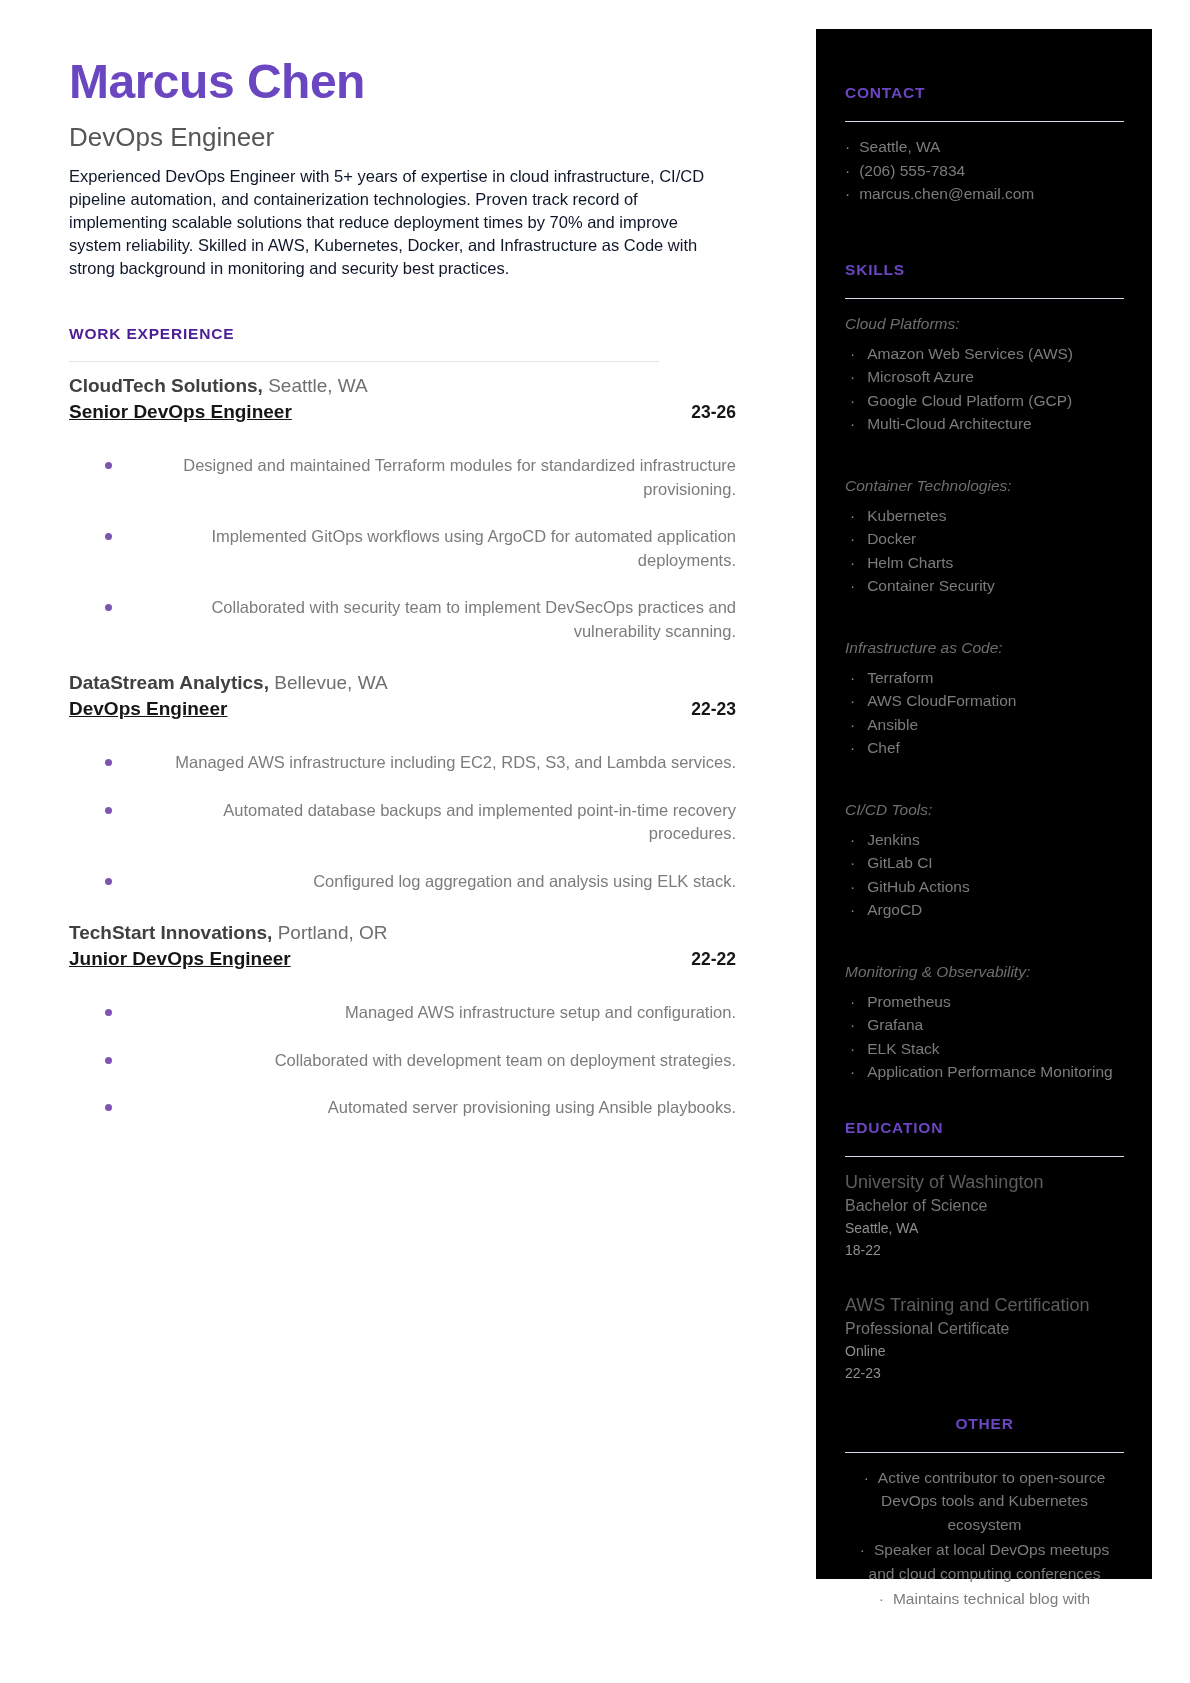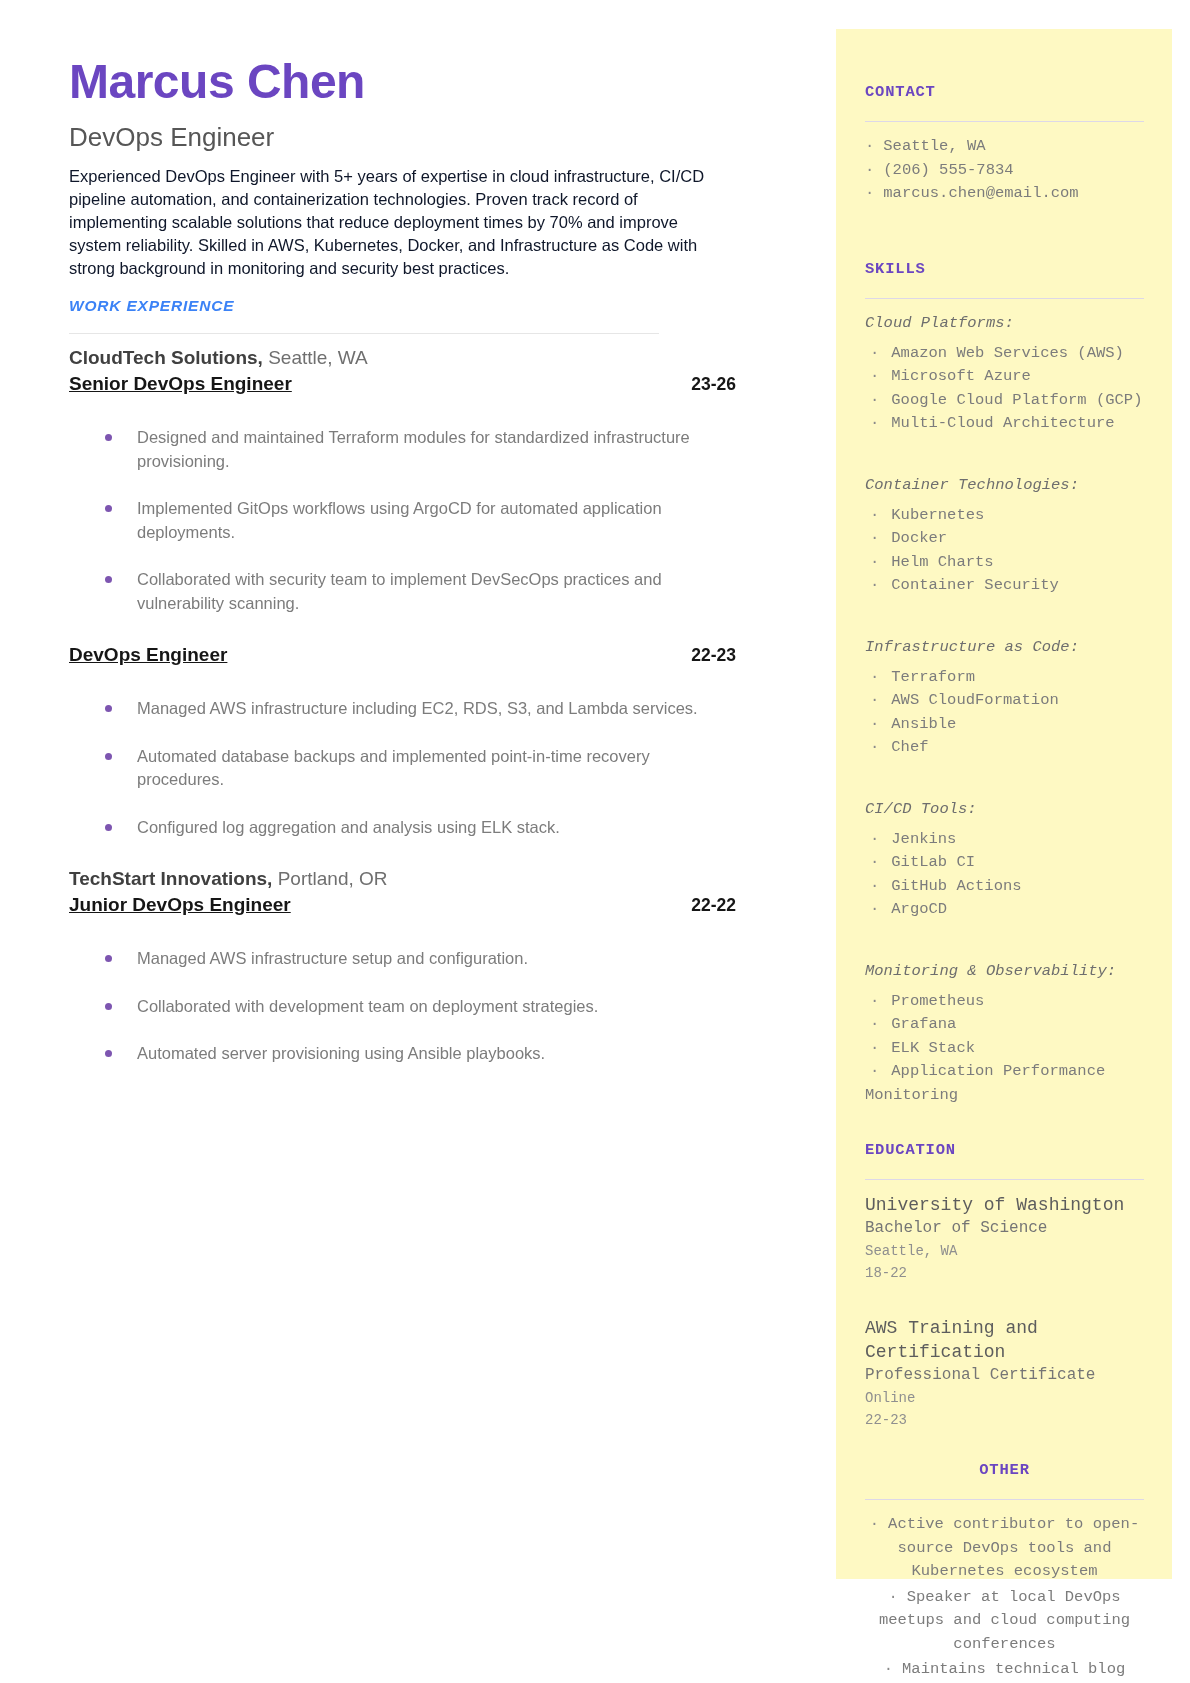--- a/index.html
+++ b/index.html
@@ -12,37 +12,37 @@
     overflow:hidden;
   }
 
   
   .main-col { position:absolute; left:69px; top:58px; width:667px; }
 
   .name { font-size:48px; line-height:48px; font-weight:bold; letter-spacing:-0.5px; color:#6b46c1; margin-bottom:17px; }
   .job-subtitle { font-size:26px; line-height:28px; color:#565656; margin-bottom:14px; }
   .summary { font-size:16.5px; line-height:23px; color:#0f172a; width:652px; }
 
-  .sec-heading { margin-top:16px; font-size:15.5px; line-height:19px; font-weight:bold; letter-spacing:0.8px; color:#3b82f6;font-style:italic; }
+  .sec-heading { margin-top:44px; font-size:15.5px; line-height:19px; font-weight:bold; letter-spacing:0.8px; color:#4c1d95; }
   .main-col hr { border:none; border-top:1px solid #e6e6e6; width:590px; margin:18px 0 0 0; }
 
   .job-company { margin-top:12px; font-size:19px; line-height:23px; color:#6f6f6f; }
   .job-company b { color:#404040; }
   .job-title-row { display:flex; justify-content:space-between; align-items:baseline; margin-top:3px; }
   .job-title { font-size:19px; line-height:23px; font-weight:bold; color:#161616;text-decoration:underline; }
   .job-dates { font-size:17.5px; font-weight:bold; color:#161616; }
 
   .job-bullets { list-style:none; margin:31px 0 28px 0; }
-  .job-bullets li { position:relative; padding-left:68px; font-size:16.5px; line-height:23.5px; color:#7c7c7c; margin-bottom:24px; }
+  .job-bullets li { position:relative; padding-left:68px; font-size:16.5px; line-height:23.5px; color:#7c7c7c; margin-bottom:24px;text-align:right; }
   .job-bullets li::before { content:""; position:absolute; left:36px; top:8px; width:7px; height:7px; border-radius:50%; background:#7d55b0; }
 
   
   .sidebar {
-    position:absolute; left:836px; top:29px; width:336px; height:1550px;
-    background:#fef9c3; padding:54px 28px 0 29px;font-family:Liberation Mono, monospace;
+    position:absolute; left:816px; top:29px; width:336px; height:1550px;
+    background:#000000; padding:54px 28px 0 29px;
   }
   .sb-heading { font-size:15.5px; line-height:19px; font-weight:bold; letter-spacing:0.8px; color:#6b46c1; }
   .sidebar hr { border:none; border-top:1px solid #ddd8e8; margin:19px 0 0 0; }
   .sb-section-contact hr { margin-bottom:24px; }
   .sb-section hr { margin-bottom:13px; }
 
   .s-li { font-size:15.5px; line-height:23.5px; color:#7c7c7c; }
   .s-li .dot { color:#8a8a8a; margin-right:9px; }
 
   .sb-skills { margin-top:54px; }
@@ -78,20 +78,21 @@
       <span class="job-title">Senior DevOps Engineer</span>
       <span class="job-dates">23-26</span>
     </div>
     <ul class="job-bullets">
           <li>Designed and maintained Terraform modules for standardized infrastructure provisioning.</li>
           <li>Implemented GitOps workflows using ArgoCD for automated application deployments.</li>
           <li>Collaborated with security team to implement DevSecOps practices and vulnerability scanning.</li>
         </ul>
   </div>
       <div>
+    <div class="job-company"><b>DataStream Analytics,</b><span> Bellevue, WA</span></div>
     <div class="job-title-row">
       <span class="job-title">DevOps Engineer</span>
       <span class="job-dates">22-23</span>
     </div>
     <ul class="job-bullets">
           <li>Managed AWS infrastructure including EC2, RDS, S3, and Lambda services.</li>
           <li>Automated database backups and implemented point-in-time recovery procedures.</li>
           <li>Configured log aggregation and analysis using ELK stack.</li>
         </ul>
   </div>

